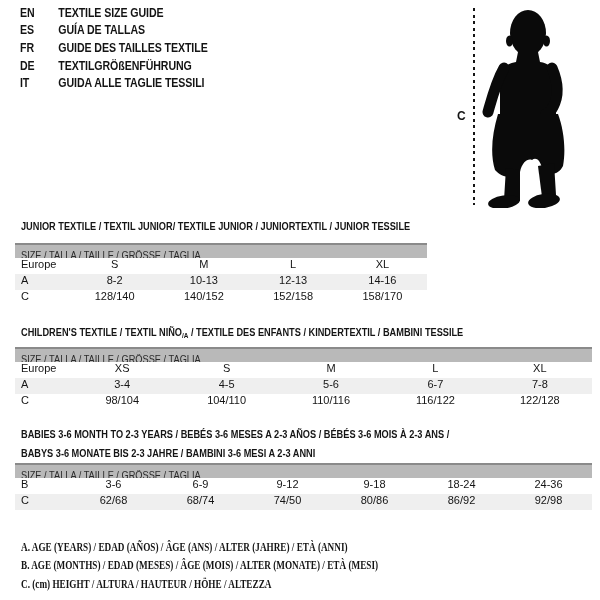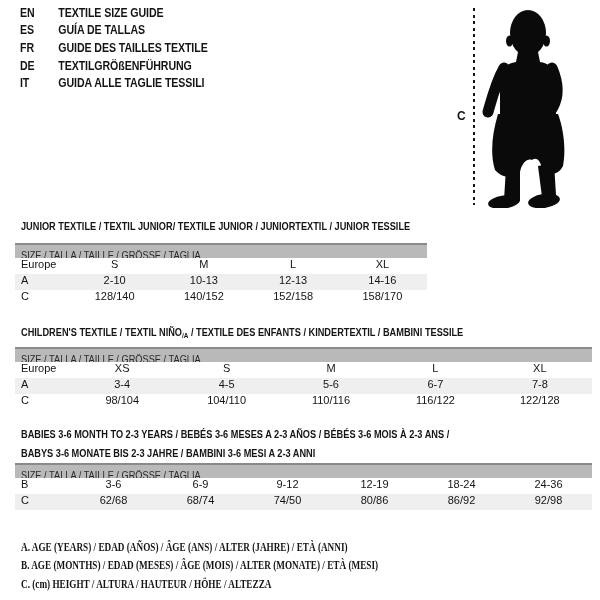--- a/index.html
+++ b/index.html
@@ -161,21 +161,21 @@
     <div class="size-bar"><span class="bar-text">SIZE / TALLA / TAILLE / GRÖSSE / TAGLIA</span></div>
     <div class="trow">
       <span class="rlabel">Europe</span>
       <span class="cell">S</span>
       <span class="cell">M</span>
       <span class="cell">L</span>
       <span class="cell">XL</span>
     </div>
     <div class="trow shaded">
       <span class="rlabel">A</span>
-      <span class="cell">2-10</span>
+      <span class="cell">8-2</span>
       <span class="cell">10-13</span>
       <span class="cell">12-13</span>
       <span class="cell">14-16</span>
     </div>
     <div class="trow">
       <span class="rlabel">C</span>
       <span class="cell">128/140</span>
       <span class="cell">140/152</span>
       <span class="cell">152/158</span>
       <span class="cell">158/170</span>
@@ -208,21 +208,21 @@
       <span class="cell">122/128</span>
     </div>
   </div>
 <div class="size-table" id="table3">
     <div class="size-bar"><span class="bar-text">SIZE / TALLA / TAILLE / GRÖSSE / TAGLIA</span></div>
     <div class="trow">
       <span class="rlabel">B</span>
       <span class="cell">3-6</span>
       <span class="cell">6-9</span>
       <span class="cell">9-12</span>
-      <span class="cell">12-19</span>
+      <span class="cell">9-18</span>
       <span class="cell">18-24</span>
       <span class="cell">24-36</span>
     </div>
     <div class="trow shaded">
       <span class="rlabel">C</span>
       <span class="cell">62/68</span>
       <span class="cell">68/74</span>
       <span class="cell">74/50</span>
       <span class="cell">80/86</span>
       <span class="cell">86/92</span>

